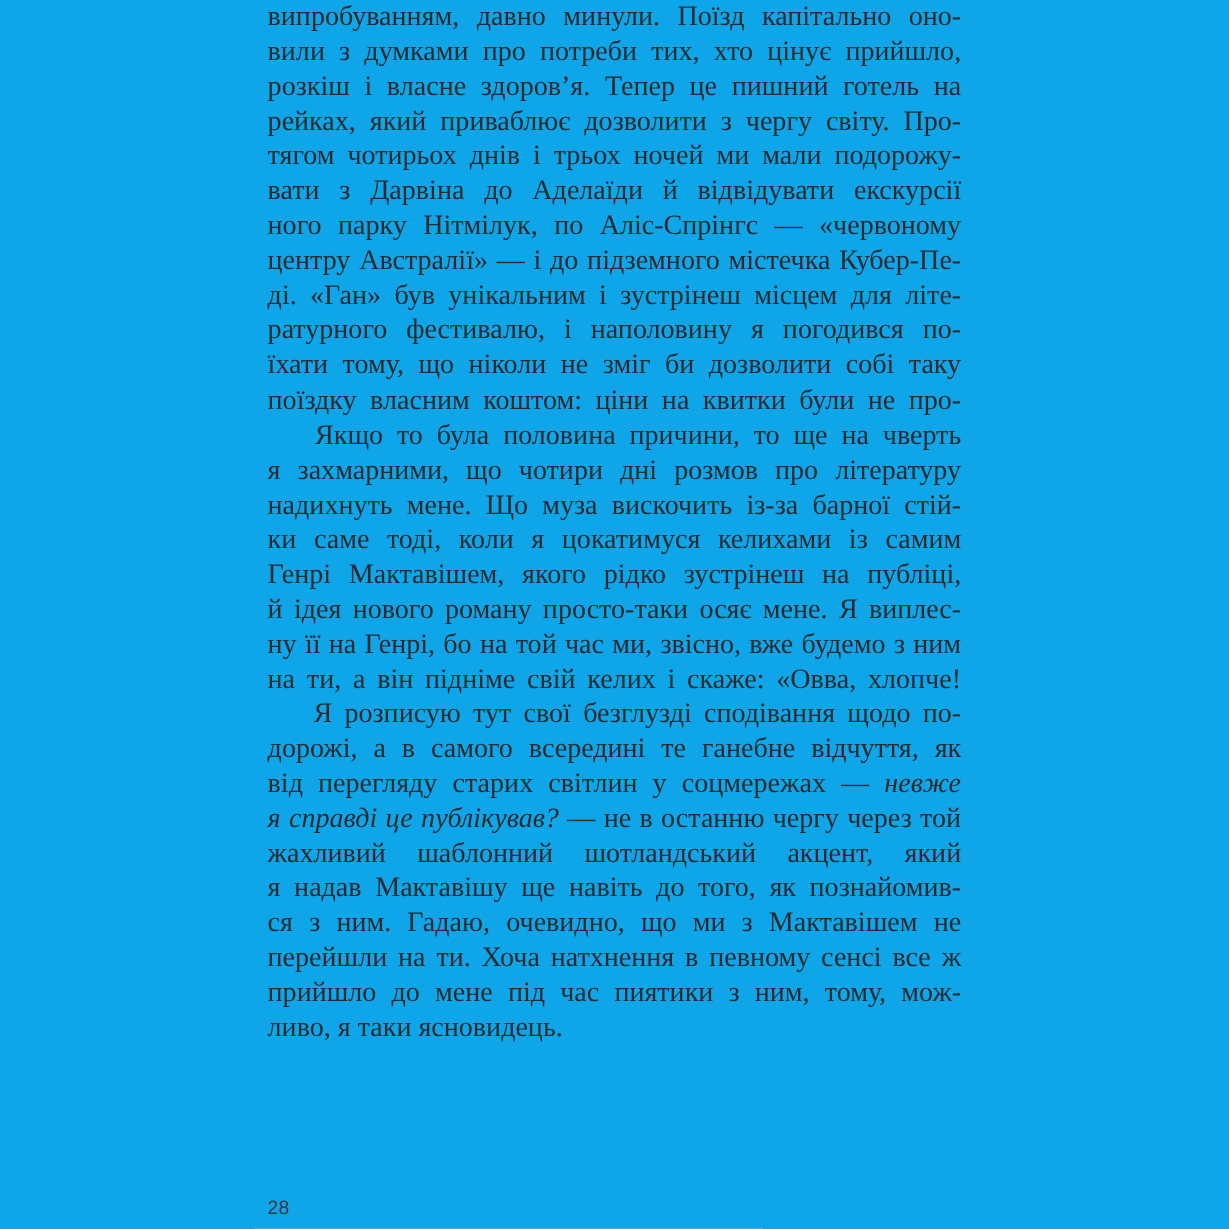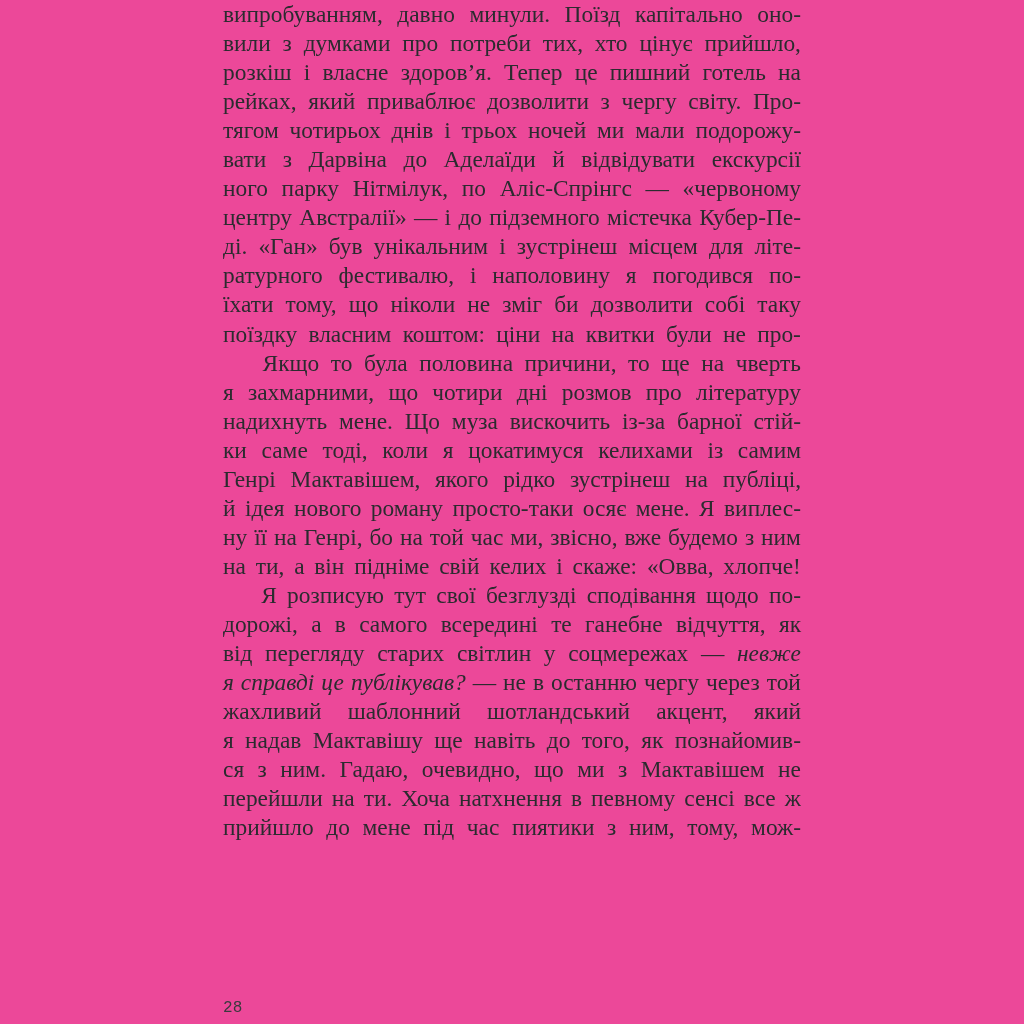--- a/index.html
+++ b/index.html
@@ -12,21 +12,21 @@
     width: 1024px;
     height: 1024px;
     overflow: hidden;
     font-family: "Liberation Serif", "DejaVu Serif", serif;
   }
 
   .page {
     position: relative;
     width: 1024px;
     height: 1024px;
-    background: #ec4899;
+    background: #0ea5e9;
   }
 
   
   .text-column {
     position: absolute;
     left: 223px;
     top: 0px;
     width: 578px;
   }
 
@@ -68,21 +68,21 @@
   }
 
   .ital {
     font-style: italic;
   }
 
   .page-number {
     position: absolute;
     left: 223px;
     top: 998px;
-    font-family: Liberation Mono, monospace;
+    font-family: Liberation Sans, sans-serif;
     font-size: 16px;
     line-height: 20px;
     color: #3a3a3e;
     letter-spacing: 0.2px;
   }
 </style>
 </head>
 <body>
 
 <div class="page">
@@ -118,19 +118,20 @@
     <p class="para">
       <span class="line justify"><span class="indent"></span><span class="w">Я</span><span class="w">розписую</span><span class="w">тут</span><span class="w">свої</span><span class="w">безглузді</span><span class="w">сподівання</span><span class="w">щодо</span><span class="w">по-</span></span>
       <span class="line justify"><span class="w">дорожі,</span><span class="w">а</span><span class="w">в</span><span class="w">самого</span><span class="w">всередині</span><span class="w">те</span><span class="w">ганебне</span><span class="w">відчуття,</span><span class="w">як</span></span>
       <span class="line justify"><span class="w">від</span><span class="w">перегляду</span><span class="w">старих</span><span class="w">світлин</span><span class="w">у</span><span class="w">соцмережах</span><span class="w">—</span><span class="w ital">невже</span></span>
       <span class="line justify"><span class="w ital">я</span><span class="w ital">справді</span><span class="w ital">це</span><span class="w ital">публікував?</span><span class="w">—</span><span class="w">не</span><span class="w">в</span><span class="w">останню</span><span class="w">чергу</span><span class="w">через</span><span class="w">той</span></span>
       <span class="line justify"><span class="w">жахливий</span><span class="w">шаблонний</span><span class="w">шотландський</span><span class="w">акцент,</span><span class="w">який</span></span>
       <span class="line justify"><span class="w">я</span><span class="w">надав</span><span class="w">Мактавішу</span><span class="w">ще</span><span class="w">навіть</span><span class="w">до</span><span class="w">того,</span><span class="w">як</span><span class="w">познайомив-</span></span>
       <span class="line justify"><span class="w">ся</span><span class="w">з</span><span class="w">ним.</span><span class="w">Гадаю,</span><span class="w">очевидно,</span><span class="w">що</span><span class="w">ми</span><span class="w">з</span><span class="w">Мактавішем</span><span class="w">не</span></span>
       <span class="line justify"><span class="w">перейшли</span><span class="w">на</span><span class="w">ти.</span><span class="w">Хоча</span><span class="w">натхнення</span><span class="w">в</span><span class="w">певному</span><span class="w">сенсі</span><span class="w">все</span><span class="w">ж</span></span>
       <span class="line justify"><span class="w">прийшло</span><span class="w">до</span><span class="w">мене</span><span class="w">під</span><span class="w">час</span><span class="w">пиятики</span><span class="w">з</span><span class="w">ним,</span><span class="w">тому,</span><span class="w">мож-</span></span>
+      <span class="line last">ливо, я таки ясновидець.</span>
     </p>
 
   </div>
 
   <div class="page-number">28</div>
 
 </div>
 
 </body></html>

